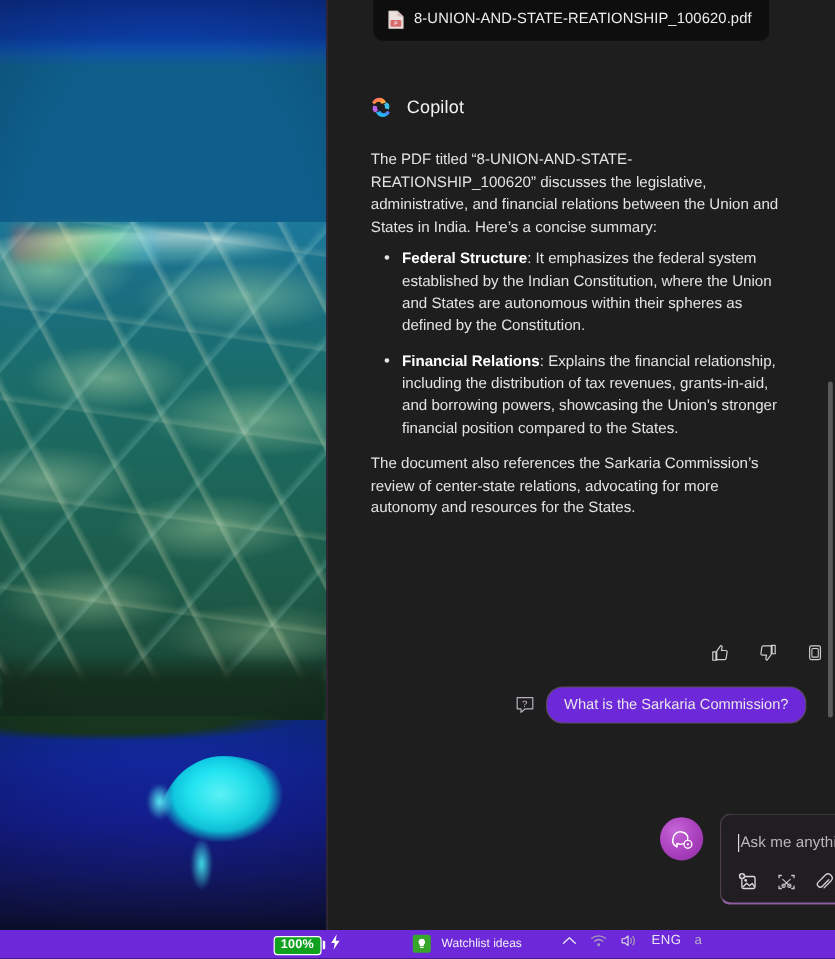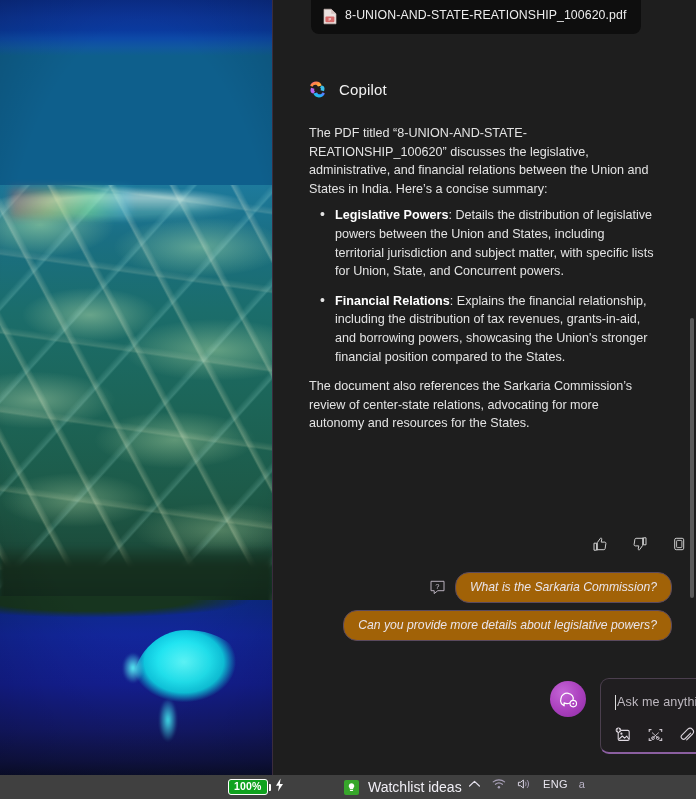--- a/index.html
+++ b/index.html
@@ -150,23 +150,23 @@
   }
 
   
   .suggestions {
     position: absolute; right: 24px; top: 572px; width: 356px;
     display: flex; flex-direction: column; align-items: flex-end; gap: 7px;
   }
   .sugg-row { display: flex; align-items: center; gap: 9px; }
   .sugg {
     border: 1px solid #5a4a5e; border-radius: 14px;
-    background: #a16207;
+    background: #6d28d9;
     color: #e9e4ea; font-size: 12.2px; line-height: 1;
-    padding: 8px 14px 9px 14px; cursor: pointer; white-space: nowrap; font-style: italic;
+    padding: 8px 14px 9px 14px; cursor: pointer; white-space: nowrap;
   }
   .q-bubble { width: 17px; height: 17px; flex: 0 0 auto; }
 
   
   .avatar {
     position: absolute; left: 277px; top: 681px;
     width: 36px; height: 36px; border-radius: 50%;
     background: radial-gradient(circle at 36% 32%, #c466d6 0%, #ad43c0 48%, #8e2ba4 100%);
     display: flex; align-items: center; justify-content: center;
     cursor: pointer;
@@ -196,21 +196,21 @@
 
   
   .scrollbar {
     position: absolute; right: 2px; top: 318px; width: 4px; height: 280px;
     background: #5a5a5a; border-radius: 2px; cursor: pointer;
   }
 
   
   #taskbar {
     position: absolute; left: 0; bottom: 0; width: 696px; height: 24px;
-    background: #404040;
+    background: #6d28d9;
     display: flex; align-items: center;
   }
   .battery {
     position: absolute; left: 228px; top: 3px;
     display: flex; align-items: center;
   }
   .batt-body {
     border: 1.6px solid #ffffff; border-radius: 3px;
     background: #10a21f; color: #ffffff;
     font-size: 10.5px; font-weight: bold; letter-spacing: .2px;
@@ -219,21 +219,21 @@
   .batt-cap { width: 2px; height: 7px; background: #ffffff; border-radius: 0 1px 1px 0; margin-left: 1px; }
   .bolt { margin-left: 4px; }
   .tb-app {
     position: absolute; left: 344px; top: 4px;
     display: flex; align-items: center; gap: 9px; cursor: pointer;
   }
   .tb-app-ic {
     width: 15px; height: 15px; background: #37a62b; border-radius: 2px;
     display: flex; align-items: center; justify-content: center;
   }
-  .tb-app-label { color: #f0eef5; font-size: 14px; }
+  .tb-app-label { color: #f0eef5; font-size: 10px; }
   .tray {
     position: absolute; left: 468px; top: 3px;
     display: flex; align-items: center; gap: 11px;
   }
   .tray-ic { cursor: pointer; display: flex; align-items: center; }
   .lang { color: #e8e5ee; font-size: 11px; letter-spacing: .3px; cursor: pointer; }
   .tray-extra { color: #b9b3c6; font-size: 11px; }
   .watermark {
     position: absolute; right: 0; top: 0; width: 132px; height: 24px;
     background: #f2f3f6;
@@ -297,21 +297,21 @@
         <path d="M20.5 16.5c-1.4 3-4 4.6-7 4.6-3.3 0-5.2-1.7-6.3-4.4l4.3-1.3c.7 1.5 1.6 2.1 2.9 2.1 1.6 0 2.8-.9 3.4-2.4z" fill="url(#cpB)"></path>
         <path d="M7.2 16.7C5.6 16.7 4 15.4 4 13.2c0-1 .2-2 .6-3.1l3.9 1.1c-.2.6-.3 1.1-.3 1.6 0 .9.5 1.4 1.3 1.4z" fill="#c36bff" opacity=".92"></path>
         <path d="M16.8 7.3c1.6 0 3.2 1.3 3.2 3.5 0 1-.2 2-.6 3.1l-3.9-1.1c.2-.6.3-1.1.3-1.6 0-.9-.5-1.4-1.3-1.4z" fill="#3fd0ff" opacity=".9"></path>
       </svg>
       <span class="assistant-name">Copilot</span>
     </div>
 
     <div class="msg">
       <p>The PDF titled “8-UNION-AND-STATE-REATIONSHIP_100620” discusses the legislative, administrative, and financial relations between the Union and States in India. Here’s a concise summary:</p>
       <ul>
-        <li><b>Legislative Powers</b><span>: Details the distribution of legislative powers between the Union and States, including territorial jurisdiction and subject matter, with specific lists for Union, State, and Concurrent powers.</span></li>
+        <li><b>Federal Structure</b><span>: It emphasizes the federal system established by the Indian Constitution, where the Union and States are autonomous within their spheres as defined by the Constitution.</span></li>
         <li><b>Financial Relations</b><span>: Explains the financial relationship, including the distribution of tax revenues, grants-in-aid, and borrowing powers, showcasing the Union's stronger financial position compared to the States.</span></li>
       </ul>
       <p class="tail">The document also references the Sarkaria Commission’s review of center-state relations, advocating for more autonomy and resources for the States.</p>
     </div>
 
     <div class="actions">
       <div class="act-btn">
         <svg width="16" height="16" viewBox="0 0 16 16">
           <path d="M5.3 14.2V6.6l3.1-4.3c.2-.3.6-.4.9-.2.4.2.6.6.5 1L9.2 6.1h3.6c.7 0 1.2.6 1.1 1.3l-.8 5.3c-.1.6-.6 1-1.2 1H5.3zM2 7.2h2.6v7H2z" fill="none" stroke="#cfcfcf" stroke-width="1" stroke-linejoin="round"></path>
         </svg>
@@ -330,23 +330,20 @@
 
     </div>
 
     <div class="suggestions">
       <div class="sugg-row">
         <svg class="q-bubble" viewBox="0 0 17 17">
           <path d="M2 2.3h13v9.4H8.8L5.2 14.6v-2.9H2z" fill="none" stroke="#b9b1bd" stroke-width="1" stroke-linejoin="round"></path>
           <text x="8.3" y="10" font-size="7.6" fill="#cfc7d3" text-anchor="middle" font-family="Liberation Sans, sans-serif">?</text>
         </svg>
         <div class="sugg">What is the Sarkaria Commission?</div>
-      </div>
-      <div class="sugg-row">
-        <div class="sugg">Can you provide more details about legislative powers?</div>
       </div>
     </div>
 
     <div class="avatar">
       <svg width="21" height="21" viewBox="0 0 22 22">
         <path d="M3.2 9.8a6.4 5.4 0 1 1 3.2 4.7v3.1l-2.7-2.1a6 6 0 0 1-.5-5.7z" fill="none" stroke="#ffffff" stroke-width="1.3" stroke-linejoin="round"></path>
         <circle cx="16" cy="15.3" r="3.4" fill="#ad43c0" stroke="#ffffff" stroke-width="1.2"></circle>
         <circle cx="16" cy="15.3" r="1" fill="#ffffff"></circle>
       </svg>
     </div>

